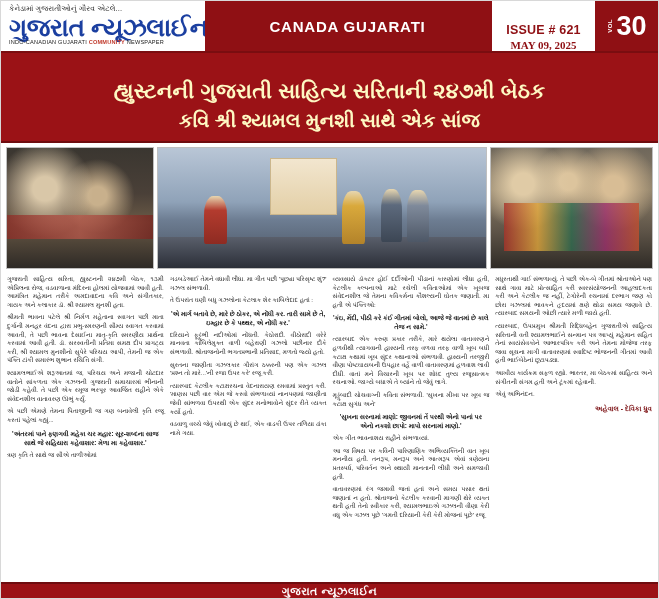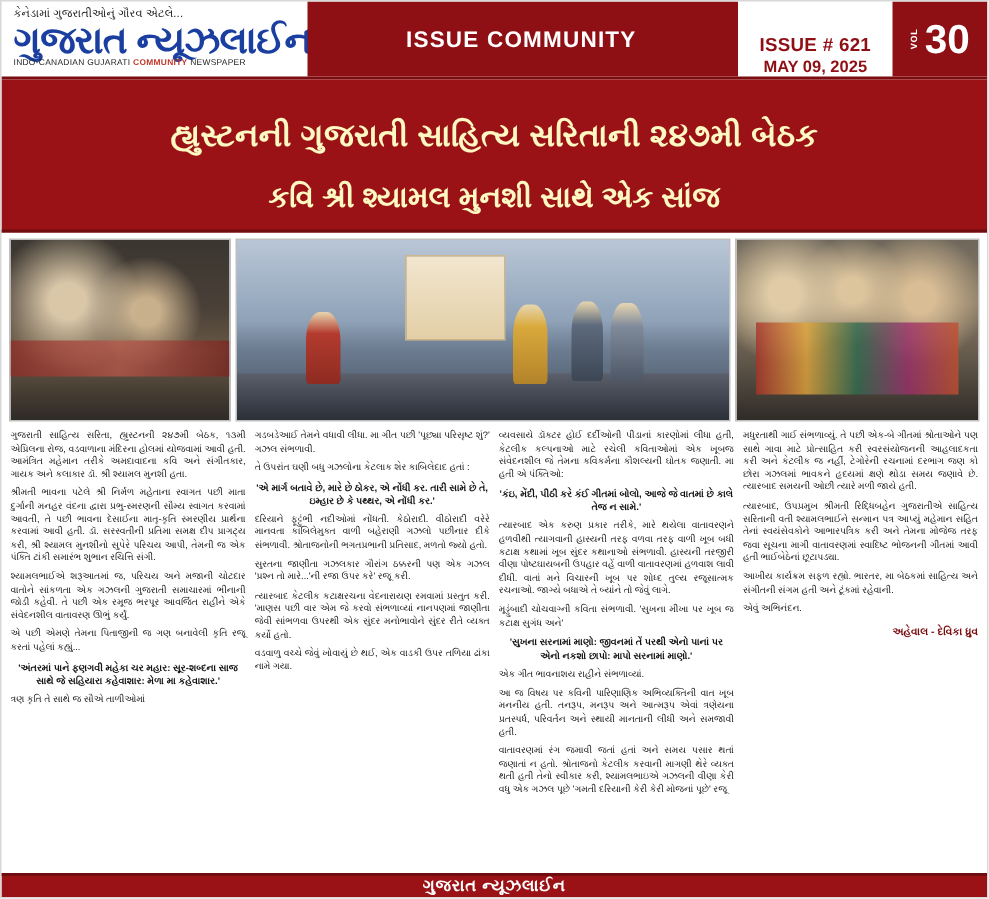--- a/index.html
+++ b/index.html
@@ -81,21 +81,21 @@
     flex: 1;
     display: flex;
     flex-direction: column;
     align-items: center;
     justify-content: flex-end;
     border-right: 1px solid #8f1014;
     color: #8f1014;
     font-weight: bold;
   }
   .issue-no { font-size: 12.5px; letter-spacing: 0.2px; }
-  .issue-date { font-size: 11px; margin-top: 2px; }
+  .issue-date { font-size: 11px; margin-top: 2px; font-family: Liberation Serif, serif; }
   .vol-box {
     width: 62px;
     background: #8f1014;
     color: #ffffff;
     display: flex;
     align-items: center;
     justify-content: center;
     gap: 2px;
     padding: 15px 3px;
     box-sizing: border-box;
@@ -122,21 +122,21 @@
   .headline .l1 {
     font-size: 21px;
     font-weight: bold;
     line-height: 25px;
     letter-spacing: 0.2px;
   }
   .headline .l2 {
     font-size: 19.5px;
     font-weight: bold;
     line-height: 24px;
-    margin-top: 17px;
+    margin-top: 5px;
   }
 
   
   .photos {
     display: flex;
     gap: 3px;
     padding: 4px 5px 2px 5px;
     box-sizing: border-box;
   }
   .photo {
@@ -268,21 +268,21 @@
   <div class="masthead">
     <div class="mast-left">
       <div class="mast-tag">કેનેડામાં ગુજરાતીઓનું ગૌરવ એટલે...</div>
       <div class="mast-title">ગુજરાત ન્યૂઝલાઈન</div>
       <div class="mast-sub">
         <span>INDO-CANADIAN GUJARATI</span>
         <span class="red">COMMUNITY</span>
         <span>NEWSPAPER</span>
       </div>
     </div>
-    <div class="mast-mid">ISSUE COMMUNITY</div>
+    <div class="mast-mid">CANADA GUJARATI</div>
     <div class="mast-right">
       <div class="issue-box">
         <div class="issue-no">ISSUE # 621</div>
         <div class="issue-date">MAY 09, 2025</div>
       </div>
       <div class="vol-box">
         <div class="vol-label">VOL</div>
         <div class="vol-num">30</div>
       </div>
     </div>

